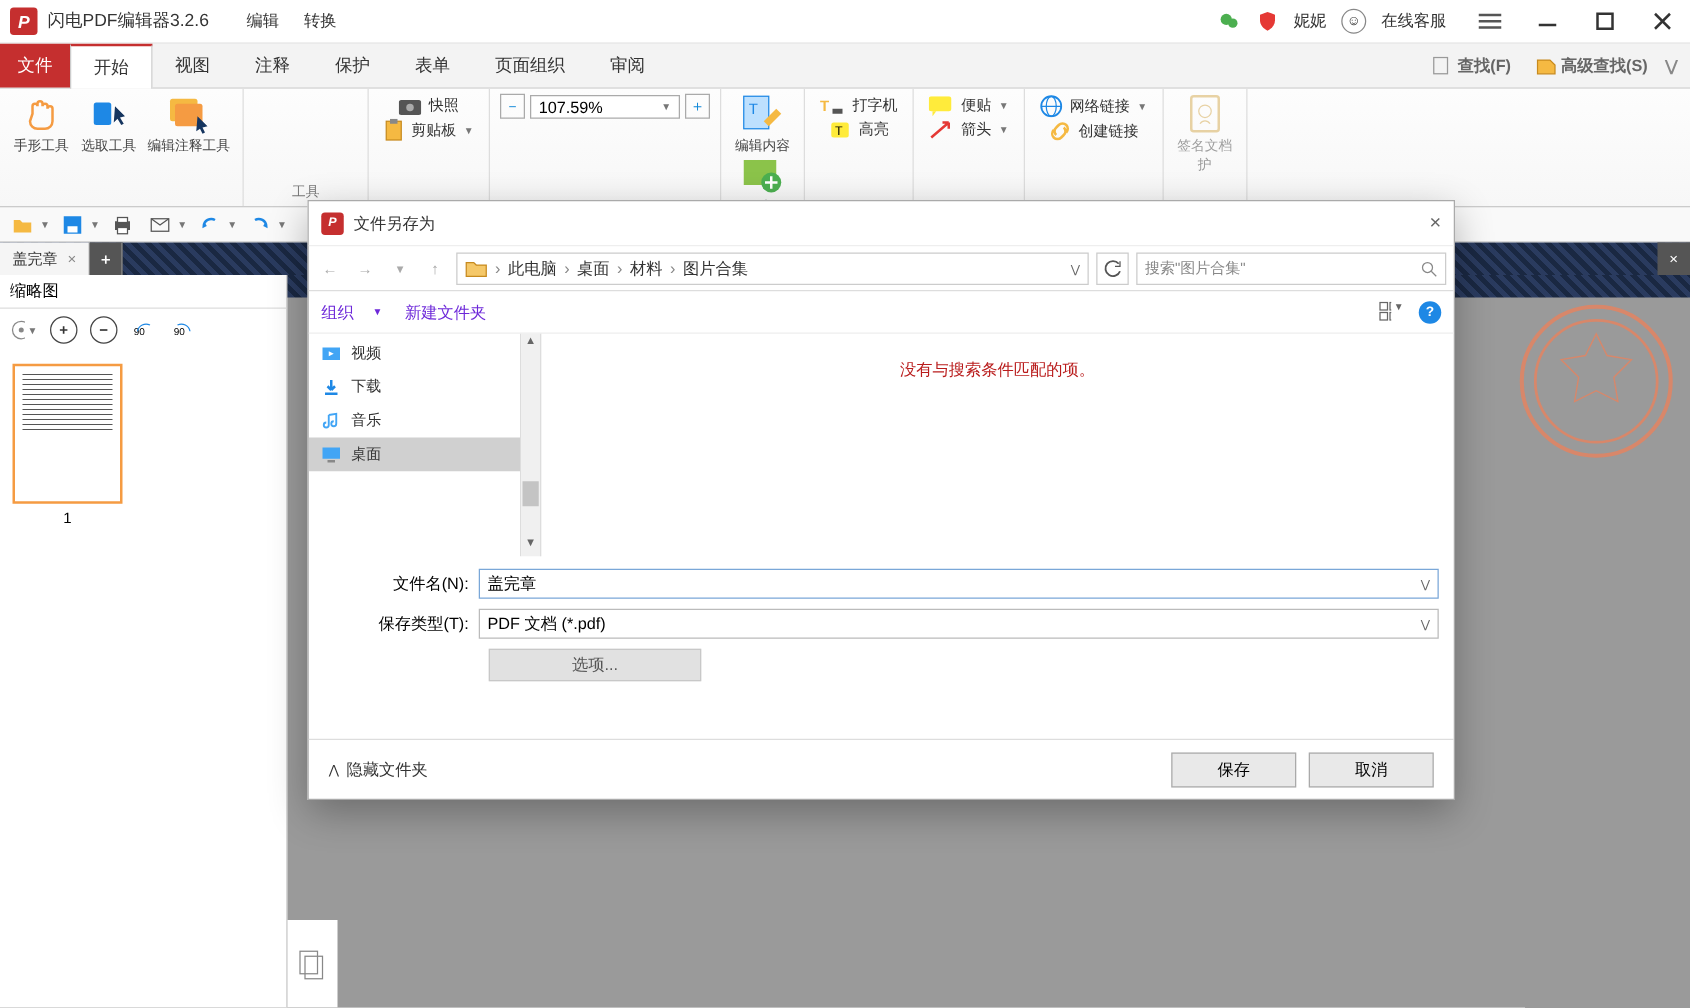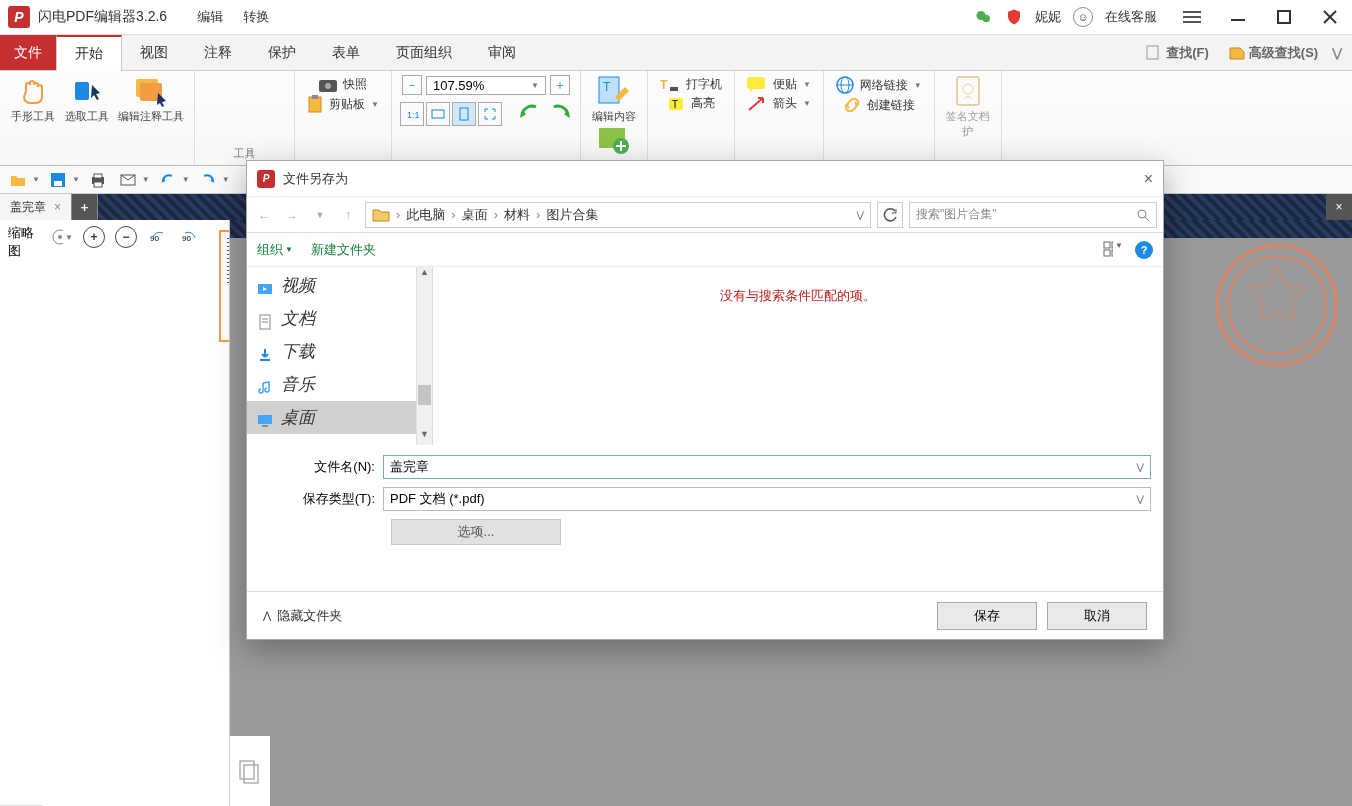--- a/index.html
+++ b/index.html
@@ -49,21 +49,21 @@
 
 
 .doc-tabs { height: 26px; background: repeating-linear-gradient(45deg,#2a3b5f,#2a3b5f 4px,#1a2842 4px,#1a2842 8px); display:flex; align-items:stretch;}
 .doc-tab { background:#f5f5f5; color:#333; padding:0 10px; display:flex; align-items:center; font-size:12px; border-right:1px solid #888;}
 .doc-tab .close{ margin-left:8px; color:#888;}
 .doc-tab.add { background:#555; color:#fff; width:26px; justify-content:center; font-weight:bold;}
 .doc-tabs .end{ margin-left:auto; width:26px; background:#555; color:#fff; display:flex; align-items:center; justify-content:center;}
 
 
 .workspace { display:flex; height: calc(806px - 35px - 36px - 95px - 28px - 26px);}
-.thumb-panel { width:230px; border-right:1px solid #ccc; background:#fff; display:flex; flex-direction:row;}
+.thumb-panel { width:230px; border-right:1px solid #ccc; background:#fff; display:flex; flex-direction:column;}
 .thumb-header{ padding:4px 8px; font-size:13px; border-bottom:1px solid #ddd;}
 .thumb-tools{ padding:6px 8px; display:flex; gap:10px;}
 .thumb-tools .tbtn{ width:22px; height:22px; display:flex; align-items:center; justify-content:center; border:0;}
 .zbtn { width:22px;height:22px;border:1.5px solid #444;border-radius:50%;display:flex;align-items:center;justify-content:center;font-weight:bold;color:#333;}
 .thumb-list{ flex:1; padding:10px; overflow:auto;}
 .thumb-item{ width:88px;}
 .thumb-page{ width:88px; height:112px; border:2px solid #f59b42; background:#fff; padding:6px;}
 .thumb-content{ width:100%; height:50%; background:repeating-linear-gradient(#555,#555 1px,#fff 1px,#fff 4px);}
 .thumb-num{ text-align:center; margin-top:4px;}
 .main-view{ flex:1; background:#9a9a9a; position:relative;}
@@ -76,28 +76,28 @@
 .dlg-title .close{ margin-left:auto; font-size:16px; color:#666;}
 .dlg-nav{ height:36px; display:flex; align-items:center; padding:0 6px; gap:6px; border-bottom:1px solid #ddd;}
 .nav-arrow{ width:22px;height:22px;display:flex;align-items:center;justify-content:center;color:#aaa;}
 .breadcrumb{ flex:1; border:1px solid #ccc; height:26px; display:flex; align-items:center; padding:0 6px; gap:4px; font-size:13px; color:#333;}
 .breadcrumb .folder-icon{ width:18px; height:16px;}
 .breadcrumb .sep{ color:#888; padding:0 2px;}
 .refresh{ width:26px;height:26px; border:1px solid #ccc; display:flex;align-items:center;justify-content:center;}
 .search-box{ width:248px; height:26px; border:1px solid #ccc; display:flex; align-items:center; padding:0 6px; color:#888;}
 .search-box span{ flex:1;}
 .dlg-toolbar{ height:34px; display:flex; align-items:center; padding:0 10px; gap:18px; border-bottom:1px solid #eee;}
-.dlg-toolbar .tool{ color:#15803d; font-size:13px; display:flex; align-items:center; gap:2px;}
+.dlg-toolbar .tool{ color:#6d28d9; font-size:13px; display:flex; align-items:center; gap:15px;}
 .dlg-toolbar .right{ margin-left:auto; display:flex; align-items:center; gap:12px;}
 .view-icon{ width:20px;height:18px; display:flex;}
 .help-icon{ width:18px;height:18px;border-radius:50%;background:#1e88e5;color:#fff;display:flex;align-items:center;justify-content:center;font-size:11px;font-weight:bold;}
 
 .dlg-body{ display:flex; height:178px;}
 .tree{ width:170px; border-right:1px solid #ddd; overflow:auto; padding:2px 0;}
-.tree-item{ display:flex; align-items:flex-end; gap:8px; padding:5px 10px; font-size:17px; color:#333;font-style:italic;}
+.tree-item{ display:flex; align-items:center; gap:8px; padding:5px 10px; font-size:12px; color:#333;}
 .tree-item.sel{ background:#d0d0d0;}
 .tree-icon{ width:16px; height:16px;}
 .tree-scroll{ width:16px; background:#f0f0f0; display:flex; flex-direction:column; border-right:1px solid #ddd;}
 .tree-scroll .up,.tree-scroll .down{ height:16px; text-align:center; font-size:9px; color:#666;}
 .tree-scroll .track{ flex:1; background:#f0f0f0; position:relative;}
 .tree-scroll .thumb{ position:absolute; top:70%; left:1px; right:1px; height:20px; background:#c4c4c4;}
 .file-area{ flex:1; display:flex; align-items:flex-start; justify-content:center; padding-top:20px; color:#b91c1c; font-size:13px;}
 
 .dlg-fields{ padding:10px 12px;}
 .field-row{ display:flex; align-items:center; margin-bottom:8px;}
@@ -248,49 +248,20 @@
   </div>
   <div class="rb-panel">
     <div class="zoom-box">
       <div class="zoom-btn">－</div>
       <div class="zoom-combo">
           <span>107.59%</span>
           <span style="font-size:8px;color:#777;">▼</span>
         </div>
       <div class="zoom-btn">＋</div>
     </div>
-    <div class="rb-row" style="margin-top:6px; gap:2px;">
-      <div class="zoom-btn" style="width:24px;height:24px">
-          <svg width="14" height="14">
-            <text x="2" y="11" font-size="9" fill="#1088d8">1:1</text>
-          </svg>
-        </div>
-      <div class="zoom-btn" style="width:24px;height:24px">
-          <svg width="14" height="14">
-            <rect x="1" y="3" width="12" height="8" fill="none" stroke="#1088d8"></rect>
-          </svg>
-        </div>
-      <div class="zoom-btn" style="width:24px;height:24px;background:#d0e7f7">
-          <svg width="14" height="14">
-            <rect x="3" y="1" width="8" height="12" fill="none" stroke="#1088d8"></rect>
-          </svg>
-        </div>
-      <div class="zoom-btn" style="width:24px;height:24px">
-          <svg width="14" height="14">
-            <path d="M2 2l3 0M2 2l0 3M12 2l-3 0M12 2l0 3M2 12l3 0M2 12l0 -3M12 12l-3 0M12 12l0 -3" stroke="#1088d8"></path>
-          </svg>
-        </div>
-      <div style="width:12px"></div>
-      <svg width="26" height="26">
-          <path d="M18 6a10 10 0 00-14 8l3-2" fill="none" stroke="#3a3" stroke-width="3"></path>
-        </svg>
-      <svg width="26" height="26">
-          <path d="M8 6a10 10 0 0114 8l-3-2" fill="none" stroke="#3a3" stroke-width="3"></path>
-        </svg>
-    </div>
   </div>
   <div class="rb-panel">
     <div class="rb-tool">
       <div class="rb-icon">
           <svg width="34" height="34">
             <rect x="2" y="2" width="20" height="26" fill="#bde0fe" stroke="#1e88e5"></rect>
             <text x="6" y="16" font-size="12" fill="#1e88e5">T</text>
             <path d="M18 22l10-10 4 4-10 10z" fill="#f5b942"></path>
           </svg>
         </div>
@@ -539,28 +510,20 @@
     <div class="tree">
       <div class="tree-item">
           <svg class="tree-icon" viewBox="0 0 16 16">
             <rect x="1" y="3" width="14" height="10" fill="#42a5f5"></rect>
             <path d="M6 6v4l4-2z" fill="#fff"></path>
           </svg>
           <span>视频</span>
         </div>
       <div class="tree-item">
           <svg class="tree-icon" viewBox="0 0 16 16">
-            <rect x="3" y="1" width="10" height="14" fill="#fff" stroke="#888"></rect>
-            <line x1="5" y1="5" x2="11" y2="5" stroke="#888"></line>
-            <line x1="5" y1="8" x2="11" y2="8" stroke="#888"></line>
-          </svg>
-          <span>文档</span>
-        </div>
-      <div class="tree-item">
-          <svg class="tree-icon" viewBox="0 0 16 16">
             <path d="M8 2v8m0 0l-3-3m3 3l3-3M3 13h10" stroke="#1e88e5" stroke-width="2" fill="none"></path>
           </svg>
           <span>下载</span>
         </div>
       <div class="tree-item">
           <svg class="tree-icon" viewBox="0 0 16 16">
             <path d="M6 3v8a2 2 0 11-2-2M6 3l6-1v8a2 2 0 11-2-2" fill="none" stroke="#42a5f5" stroke-width="1.5"></path>
           </svg>
           <span>音乐</span>
         </div>

